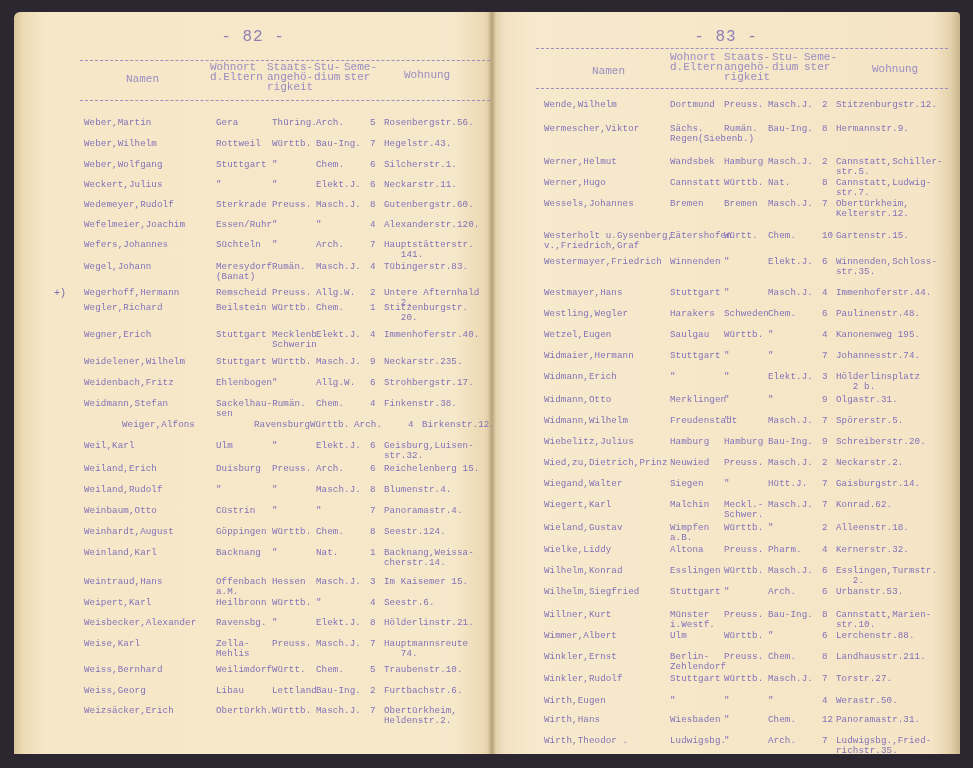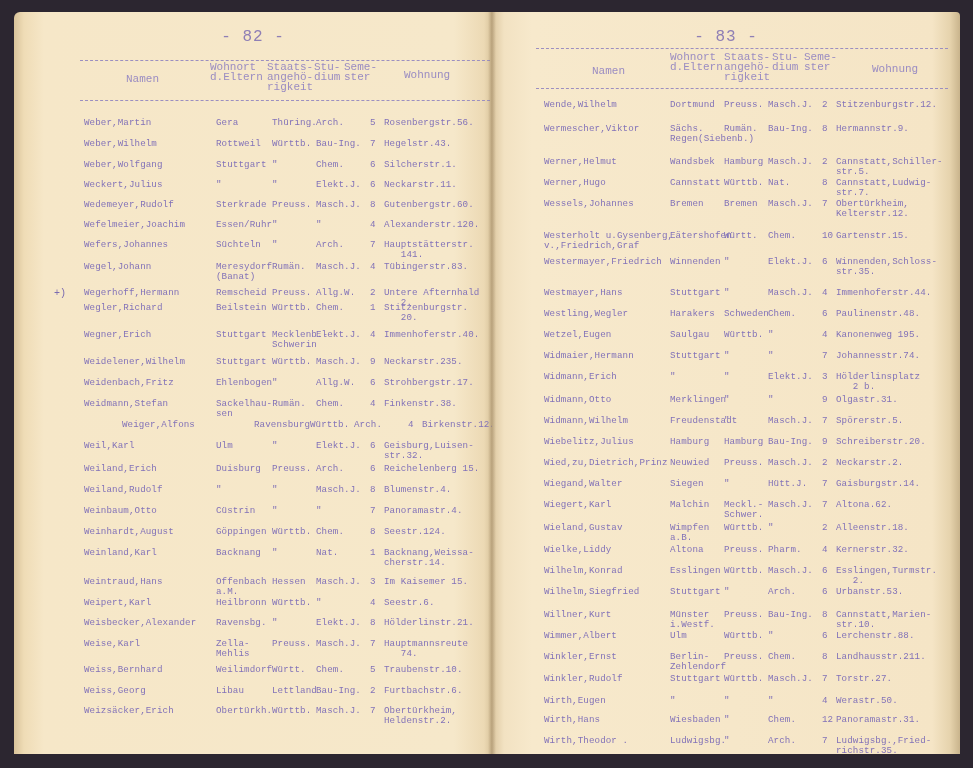--- a/index.html
+++ b/index.html
@@ -484,21 +484,21 @@
           <span class="cell c-sem">7</span>
           <span class="cell c-addr">Gaisburgstr.14.</span>
         </div>
         <div class="row" style="top: 488px;">
           <span class="cell c-name">Wiegert,Karl</span>
           <span class="cell c-home">Malchin</span>
           <span class="cell c-state">Meckl.-
 Schwer.</span>
           <span class="cell c-study">Masch.J.</span>
           <span class="cell c-sem">7</span>
-          <span class="cell c-addr">Altona.62.</span>
+          <span class="cell c-addr">Konrad.62.</span>
         </div>
         <div class="row" style="top: 511px;">
           <span class="cell c-name">Wieland,Gustav</span>
           <span class="cell c-home">Wimpfen
 a.B.</span>
           <span class="cell c-state">Württb.</span>
           <span class="cell c-study">"</span>
           <span class="cell c-sem">2</span>
           <span class="cell c-addr">Alleenstr.18.</span>
         </div>

